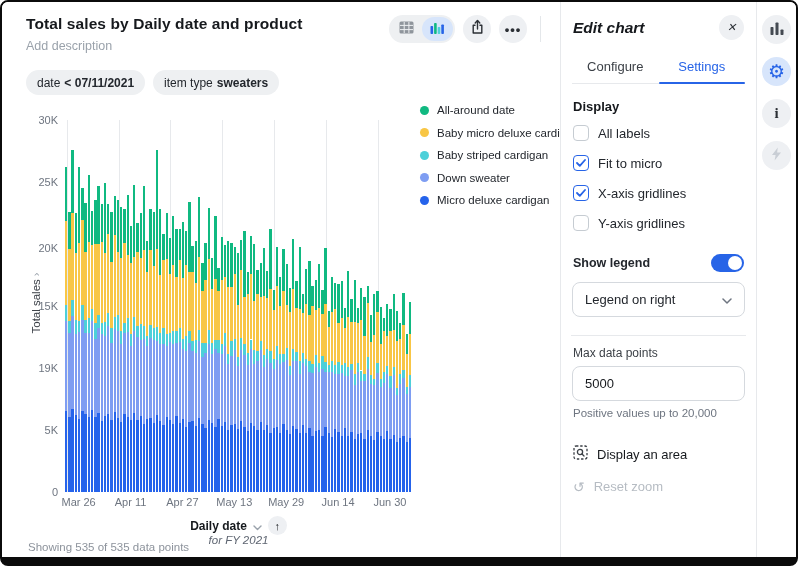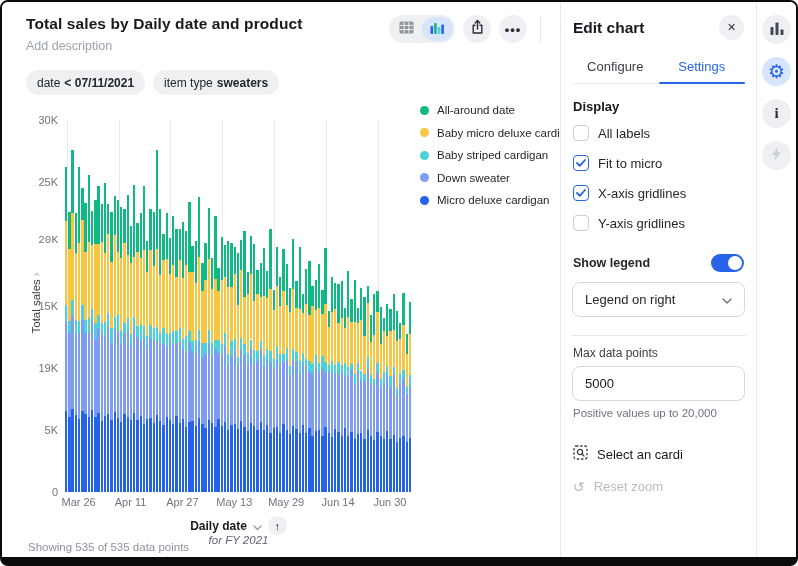--- a/index.html
+++ b/index.html
@@ -44,21 +44,21 @@
   .legend-dot { width: 9px; height: 9px; border-radius: 50%; flex: 0 0 auto; }
   .legend-label { font-size: 11.5px; color: #23272d; white-space: nowrap; overflow: hidden; }
   .xaxis-label-row { position: absolute; left: 43px; top: 419px; width: 347px; display: flex; align-items: center; justify-content: center; gap: 6px; }
   .xaxis-name { font-size: 12px; font-weight: bold; color: #16191d; cursor: pointer; }
   .sort-btn { width: 19px; height: 19px; border-radius: 50%; background: #eef0f3; display: flex; align-items: center; justify-content: center; font-size: 11px; color: #16191d; cursor: pointer; }
   .xaxis-note { position: absolute; left: 43px; top: 437px; width: 347px; text-align: center; font-style: italic; font-size: 11.5px; color: #5f6672; }
   .status { position: absolute; left: 26px; bottom: 4px; font-size: 11.5px; color: #8d939c; }
 
   
   .panel { width: 196px; border-left: 1px solid #e7e9ec; padding: 13px 11px 0 11px; position: relative; background: #fff; }
-  .panel-head { display: flex; justify-content: space-between; align-items: center; padding: 0 1px; }
+  .panel-head { display: flex; justify-content: space-between; align-items: center; padding: 0 1px; font-style: italic; }
   .panel-title { font-size: 15.5px; font-weight: bold; color: #16191d; }
   .close-btn { width: 25px; height: 25px; border-radius: 50%; background: #eef0f3; display: flex; align-items: center; justify-content: center; font-size: 11px; color: #2b2f35; cursor: pointer; }
   .tabs { display: flex; margin-top: 11px; border-bottom: 1px solid #e7e9ec; }
   .tab { flex: 1; text-align: center; font-size: 13px; padding: 8px 0 9px; color: #3a3f45; cursor: pointer; position: relative; }
   .tab.active { color: #2764e7; }
   .tab.active::after { content: ""; position: absolute; left: 0; right: 0; bottom: -1px; height: 2px; background: #2764e7; border-radius: 2px; }
   .section-title { font-size: 13px; font-weight: bold; color: #16191d; margin: 15px 1px 4px; }
   .cbx-row { display: flex; align-items: center; gap: 9px; padding: 7px 1px; cursor: pointer; }
   .cbx { width: 16px; height: 16px; border: 1.5px solid #c6ccd2; border-radius: 4px; background: #fff; display: flex; align-items: center; justify-content: center; flex: 0 0 auto; }
   .cbx svg { display: none; }
@@ -153,21 +153,21 @@
 
       <div class="chart-area">
         <div class="ylabel">
           <span>Total sales</span><span class="chev">›</span>
         </div>
         <div class="yticks">
             <div class="ytick" style="top: 366px;">0</div>
             <div class="ytick" style="top: 304px;">5K</div>
             <div class="ytick" style="top: 242px;">19K</div>
             <div class="ytick" style="top: 180px;">15K</div>
-            <div class="ytick" style="top: 114px; font-family: Liberation Mono, monospace;">20K</div>
+            <div class="ytick" style="top: 122px;">20K</div>
             <div class="ytick" style="top: 56px;">25K</div>
             <div class="ytick" style="top: -6px;">30K</div>
           </div>
         <div class="plot">
             <div class="gridline" style="left: 1.6215px;"></div>
             <div class="gridline" style="left: 53.5093px;"></div>
             <div class="gridline" style="left: 105.397px;"></div>
             <div class="gridline" style="left: 157.285px;"></div>
             <div class="gridline" style="left: 209.173px;"></div>
             <div class="gridline" style="left: 261.061px;"></div>
@@ -814,21 +814,21 @@
       <div class="helper">Positive values up to 20,000</div>
 
       <div class="tool-row first">
         <span>
           <svg width="15" height="15" viewBox="0 0 15 15" fill="none">
               <rect x="1" y="1" width="13" height="13" rx="2" stroke="#3a3f45" stroke-width="1.3" stroke-dasharray="2.4 1.8"></rect>
               <circle cx="7" cy="7" r="2.6" stroke="#3a3f45" stroke-width="1.3"></circle>
               <line x1="9" y1="9" x2="11" y2="11" stroke="#3a3f45" stroke-width="1.3" stroke-linecap="round"></line>
             </svg>
         </span>
-        <span>Select an cardi</span>
+        <span>Display an area</span>
       </div>
       <div class="tool-row disabled">
         <span class="reset-glyph">↺</span>
         <span>Reset zoom</span>
       </div>
     </div>
 
     <div class="rail">
       <div class="rail-btn">
         <span>

